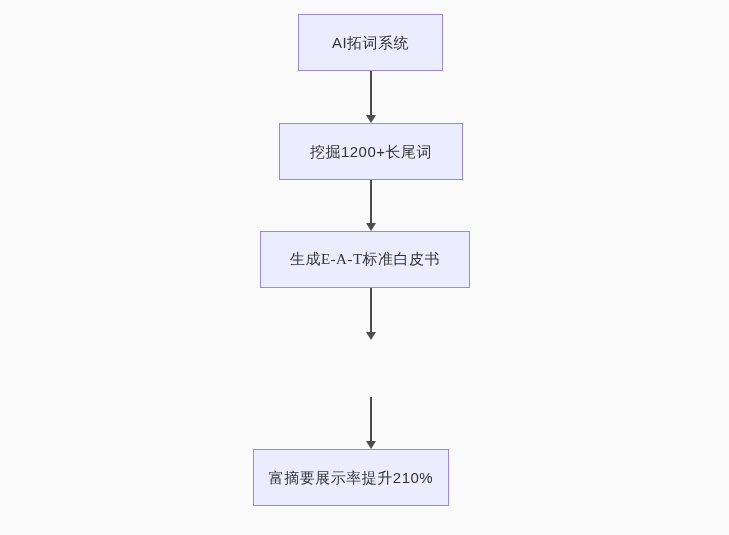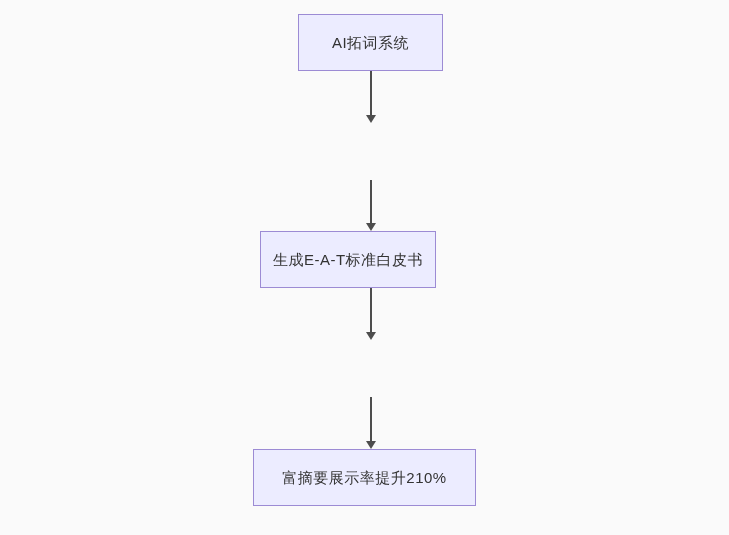--- a/index.html
+++ b/index.html
@@ -30,23 +30,23 @@
     font-size: 15px;
     display: flex;
     align-items: center;
     justify-content: center;
     text-align: center;
     line-height: 1;
     letter-spacing: 0.5px;
   }
   .n1 { left: 298px; top: 14px;  width: 145px; }
   .n2 { left: 279px; top: 123px; width: 184px; }
-  .n3 { left: 260px; top: 231px; width: 176px; }
+  .n3 { left: 260px; top: 231px; width: 210px; font-family: Liberation Serif, serif; }
   .n4 { left: 263px; top: 340px; width: 216px; }
-  .n5 { left: 253px; top: 449px; width: 223px; }
+  .n5 { left: 253px; top: 449px; width: 196px; }
 
   .arrow {
     position: absolute;
     left: 366px;
     width: 10px;
     display: flex;
     flex-direction: column;
     align-items: center;
   }
   .a1 { top: 71px;  height: 52px; }
@@ -72,20 +72,23 @@
 
   <div class="node n1">
     <span>AI拓词系统</span>
   </div>
 
   <div class="arrow a1">
     <div class="line"></div>
     <div class="head"></div>
   </div>
 
+  <div class="node n2">
+    <span>挖掘1200+长尾词</span>
+  </div>
 
   <div class="arrow a2">
     <div class="line"></div>
     <div class="head"></div>
   </div>
 
   <div class="node n3">
     <span>生成E-A-T标准白皮书</span>
   </div>
 

